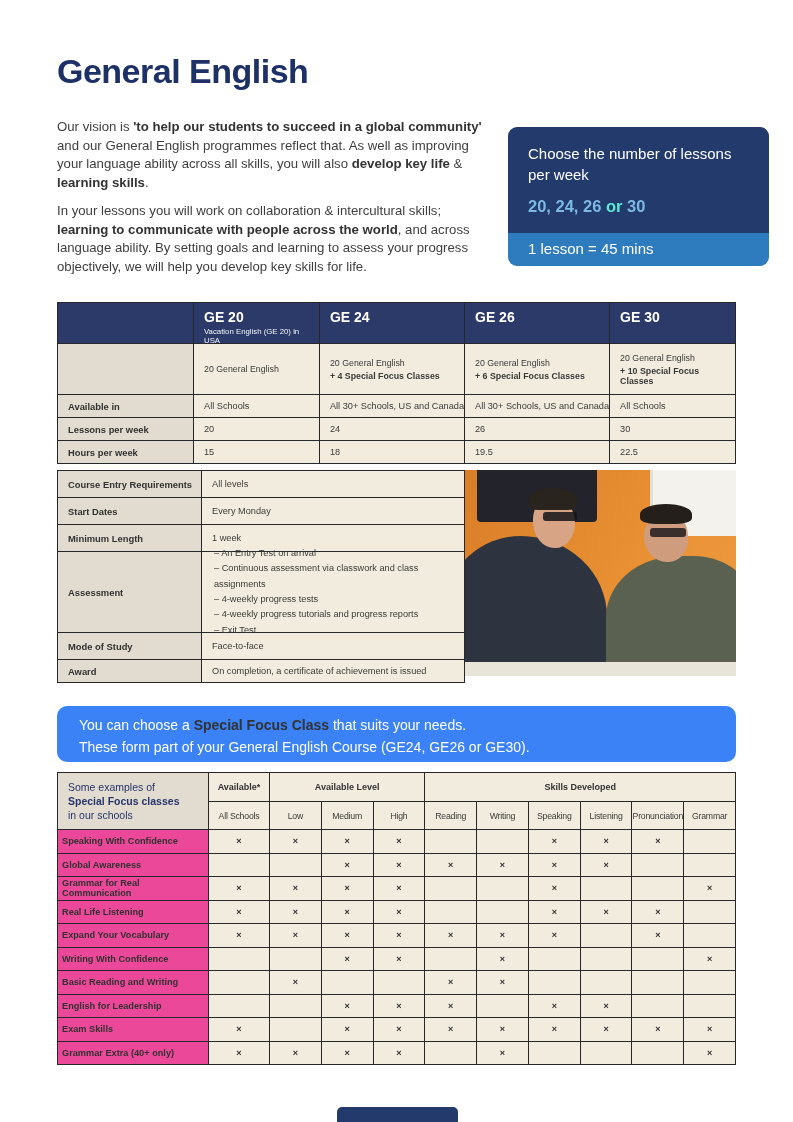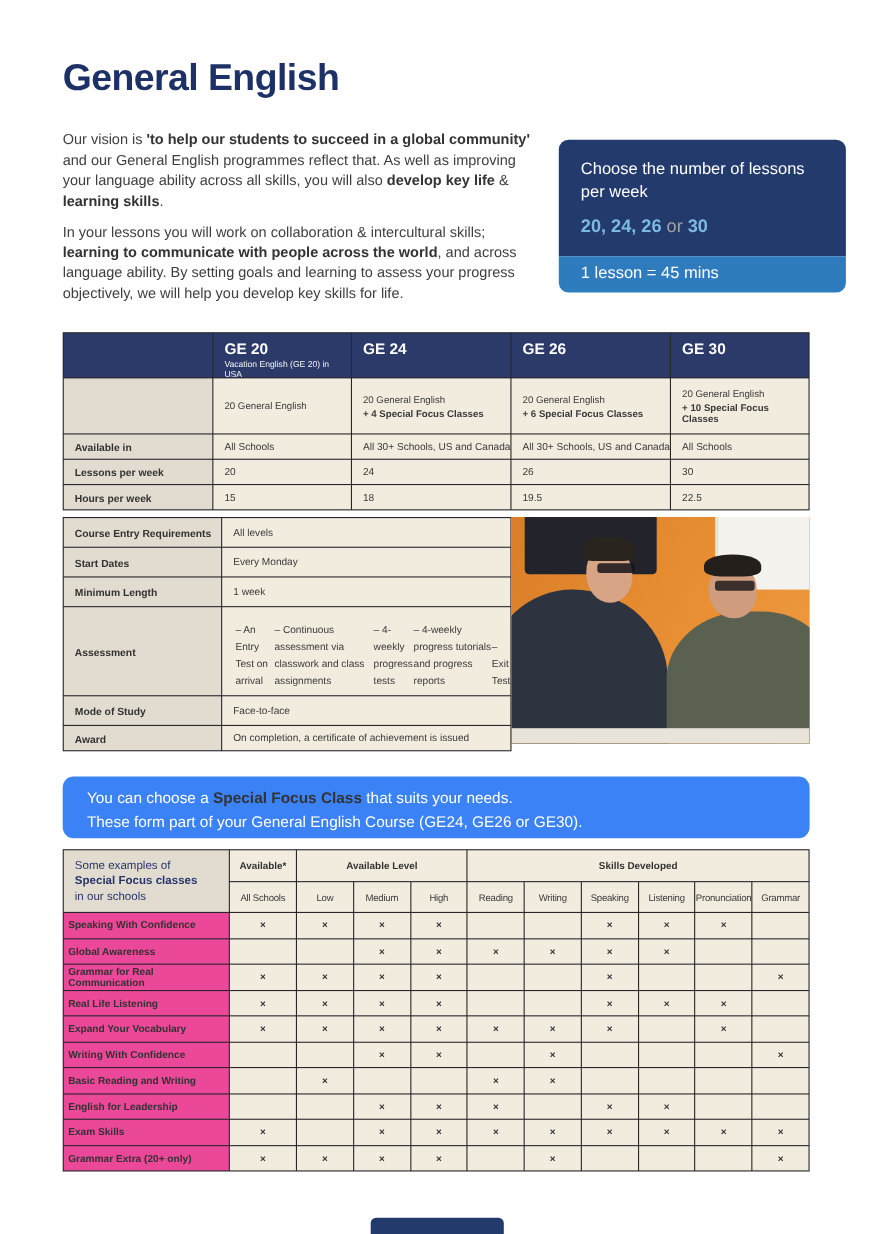--- a/index.html
+++ b/index.html
@@ -40,22 +40,22 @@
   .t1-comp .l2 { font-weight:700; margin-top:3px; }
   .lblcell { font-size:9.4px; font-weight:700; color:#323232; display:flex;
              align-items:center; padding-left:10px; }
   .valcell { font-size:9.2px; color:#3a3a3a; display:flex; align-items:center;
              padding-left:10px; white-space:nowrap; }
 
   
   .table2 { position:absolute; left:57px; top:470px; width:408px;
             grid-template-columns:143px 1fr;
             grid-template-rows:26px 26px 26px 80px 26px 22px; }
-  .t2-bullets { display:flex; flex-direction:row; justify-content:center;
-                padding:5px 0 5px 12px; font-size:9.2px; color:#3a3a3a; line-height:1.68;align-items:flex-end; }
+  .t2-bullets { display:flex; flex-direction:column; justify-content:center;
+                padding:5px 0 5px 12px; font-size:9.2px; color:#3a3a3a; line-height:1.68; }
 
   
   .photo { position:absolute; left:465px; top:470px; width:271px; height:206px;
            background:linear-gradient(120deg,#d97e28 0%,#e88f33 55%,#ef9c42 100%); overflow:hidden; }
   .ph-tv { position:absolute; left:12px; top:0; width:120px; height:52px; background:#23232b; border-radius:0 0 4px 4px; }
   .ph-board { position:absolute; right:0; top:0; width:86px; height:66px; background:#f4f2ec; border-left:3px solid #e3e0d7; }
   .ph-p1 { position:absolute; left:-18px; bottom:-10px; width:160px; height:150px;
            background:#2d3440; border-radius:46% 54% 0 0; }
   .ph-h1 { position:absolute; left:68px; top:26px; width:42px; height:52px;
            background:#d7a585; border-radius:46% 54% 48% 52%; }
@@ -106,21 +106,21 @@
   <h1 class="title">General English</h1>
 
   <div class="intro">
     <p><span>Our vision is </span><span class="seg-b">'to help our students to succeed in a global community'</span><span> and our General English programmes reflect that. As well as improving your language ability across all skills, you will also </span><span class="seg-b">develop key life</span><span> &amp; </span><span class="seg-b">learning skills</span><span>.</span></p>
     <p><span>In your lessons you will work on collaboration &amp; intercultural skills; </span><span class="seg-b">learning to communicate with people across the world</span><span>, and across language ability. By setting goals and learning to assess your progress objectively, we will help you develop key skills for life.</span></p>
   </div>
 
   <div class="callout">
     <div class="callout-top">
       <div>Choose the number of lessons per week</div>
-      <div class="callout-numbers"><span class="seg-b" style="color: rgb(124, 185, 227);">20, 24, 26</span><span style="color: #a3a3a3;"> or </span><span class="seg-b" style="color: rgb(124, 185, 227);">30</span></div>
+      <div class="callout-numbers"><span class="seg-b" style="color: rgb(124, 185, 227);">20, 24, 26</span><span style="color: #5eead4; font-weight: bold;"> or </span><span class="seg-b" style="color: rgb(124, 185, 227);">30</span></div>
     </div>
     <div class="callout-strip">1 lesson = 45 mins</div>
   </div>
 
   <div class="gridtbl table1" id="table1">
       <div class="t1h"></div>
       <div class="t1h">
         <div class="t1h-title">GE 20</div>
         <div class="t1h-sub">Vacation English (GE 20) in USA</div>
       </div>
@@ -317,21 +317,21 @@
       <div class="f-mark" style="grid-area: 11 / 2;">×</div>
       <div class="f-mark" style="grid-area: 11 / 3;"></div>
       <div class="f-mark" style="grid-area: 11 / 4;">×</div>
       <div class="f-mark" style="grid-area: 11 / 5;">×</div>
       <div class="f-mark" style="grid-area: 11 / 6;">×</div>
       <div class="f-mark" style="grid-area: 11 / 7;">×</div>
       <div class="f-mark" style="grid-area: 11 / 8;">×</div>
       <div class="f-mark" style="grid-area: 11 / 9;">×</div>
       <div class="f-mark" style="grid-area: 11 / 10;">×</div>
       <div class="f-mark" style="grid-area: 11 / 11;">×</div>
-      <div class="f-label" style="grid-area: 12 / 1;">Grammar Extra (20+ only)</div>
+      <div class="f-label" style="grid-area: 12 / 1;">Grammar Extra (40+ only)</div>
       <div class="f-mark" style="grid-area: 12 / 2;">×</div>
       <div class="f-mark" style="grid-area: 12 / 3;">×</div>
       <div class="f-mark" style="grid-area: 12 / 4;">×</div>
       <div class="f-mark" style="grid-area: 12 / 5;">×</div>
       <div class="f-mark" style="grid-area: 12 / 6;"></div>
       <div class="f-mark" style="grid-area: 12 / 7;">×</div>
       <div class="f-mark" style="grid-area: 12 / 8;"></div>
       <div class="f-mark" style="grid-area: 12 / 9;"></div>
       <div class="f-mark" style="grid-area: 12 / 10;"></div>
       <div class="f-mark" style="grid-area: 12 / 11;">×</div>

